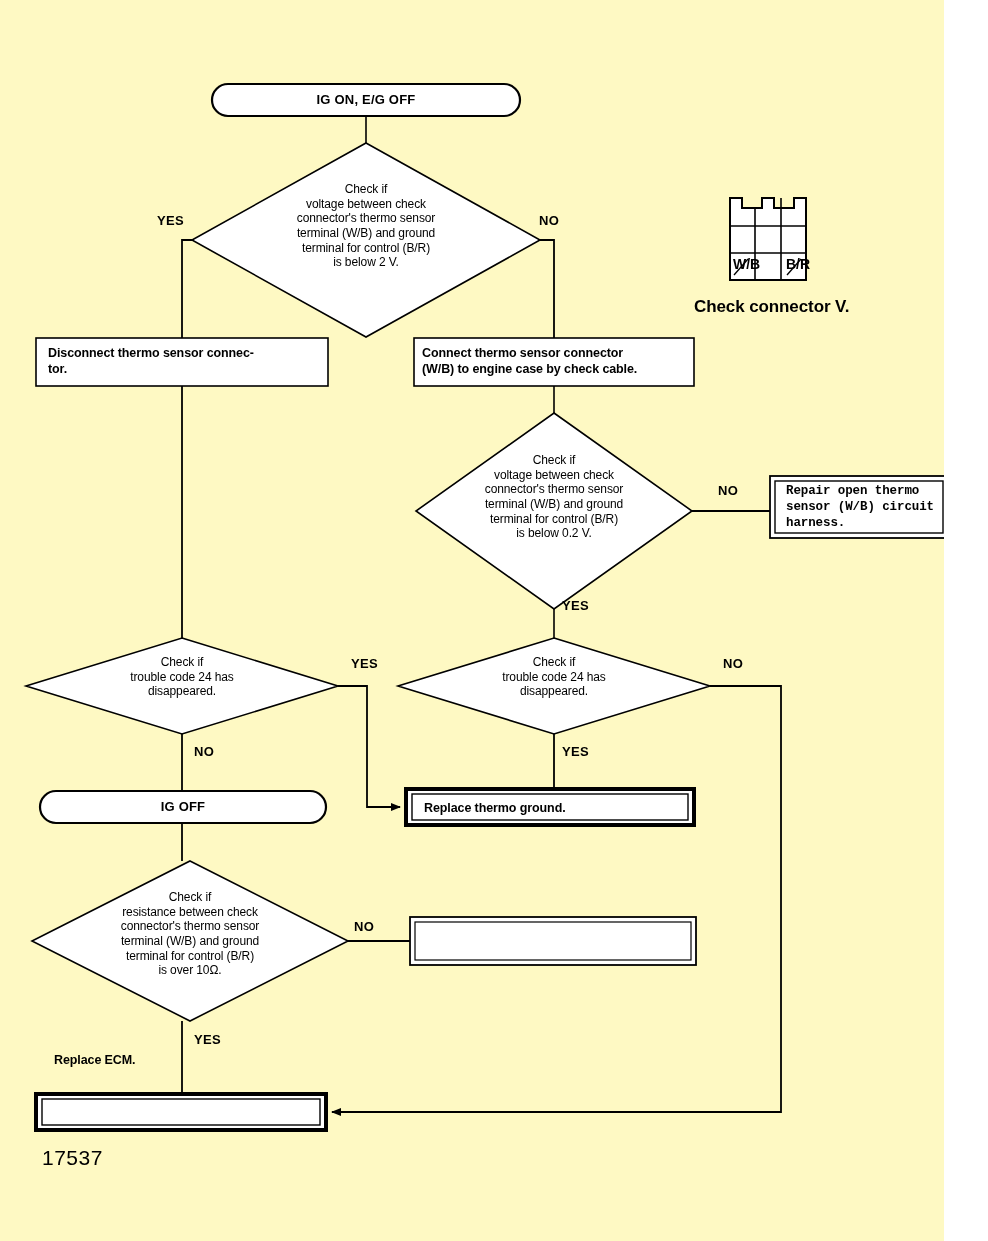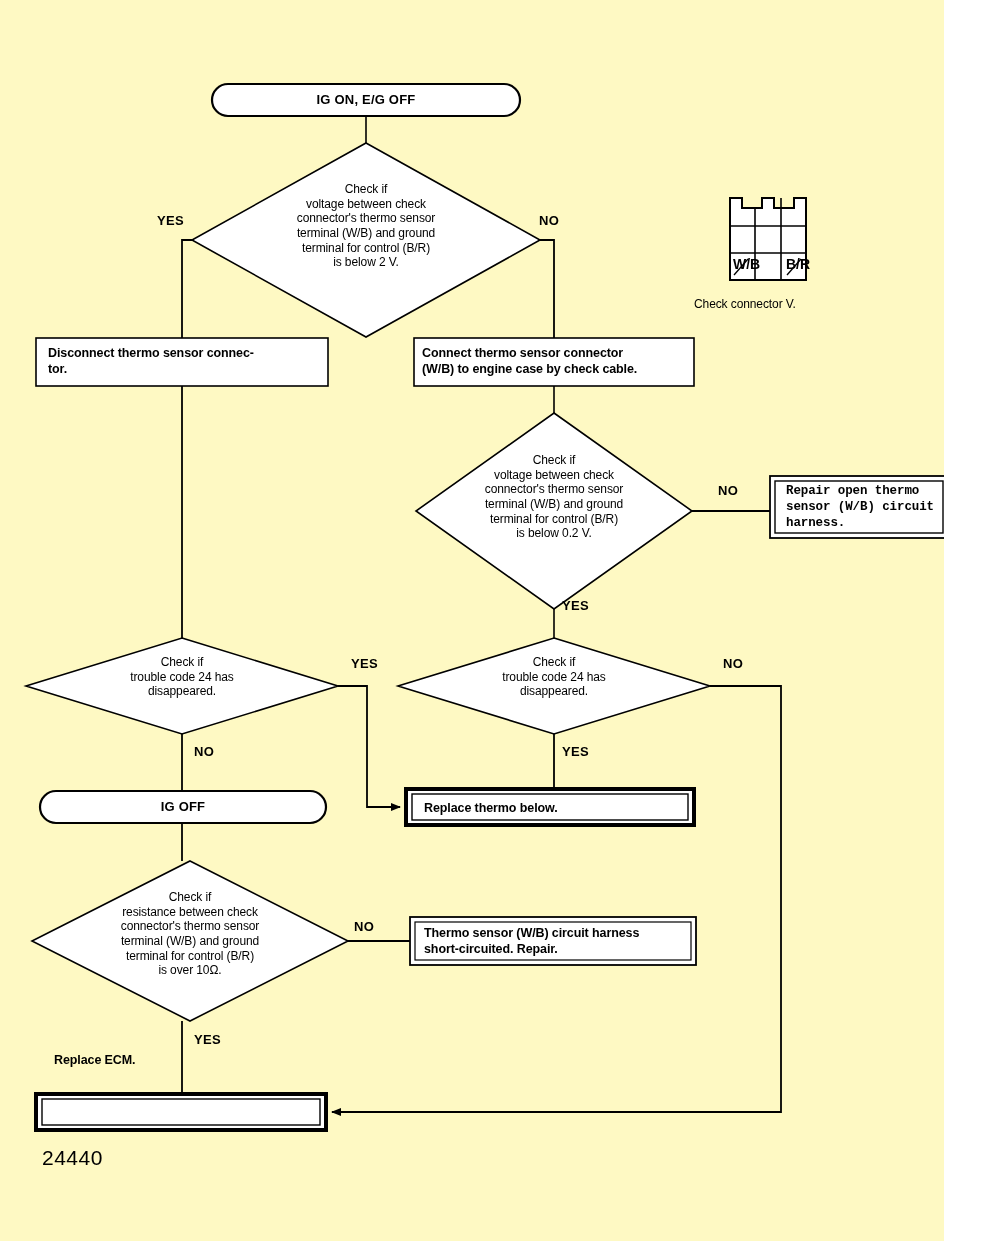--- a/index.html
+++ b/index.html
@@ -53,22 +53,22 @@
     width: 100%;
   }
   .branch-label {
     position: absolute;
     font-size: 13px;
     font-weight: bold;
     letter-spacing: 0.3px;
   }
   .caption {
     position: absolute;
-    font-size: 12px;
-    font-weight: normal;
+    font-size: 17px;
+    font-weight: bold;
     letter-spacing: -0.1px;
   }
   .figno {
     position: absolute;
     font-size: 21px;
     letter-spacing: 0.5px;
     font-weight: normal;
   }
   .pin-label {
     position: absolute;
@@ -194,44 +194,42 @@
 disappeared.</div>
 
   <div class="node-text" style="left:414px; top:655px; width:280px;">Check if
 trouble code 24 has
 disappeared.</div>
 
   <div style="position:absolute; left:40px; top:799px; width:286px;">
     <span class="term-text">IG OFF</span>
   </div>
 
-  <div class="box-text" style="left:424px; top:800px; width:256px;">Replace thermo below.</div>
+  <div class="box-text" style="left:424px; top:800px; width:256px;">Replace thermo ground.</div>
 
   <div class="node-text" style="left:44px; top:890px; width:292px;">Check if
 resistance between check
 connector's thermo sensor
 terminal (W/B) and ground
 terminal for control (B/R)
 is over 10Ω.</div>
 
-  <div class="box-text" style="left:424px; top:925px; width:264px;">Thermo sensor (W/B) circuit harness
-short-circuited.  Repair.</div>
 
   <div class="box-text" style="left:54px; top:1052px; width:258px;">Replace ECM.</div>
 
   <div class="branch-label" style="left:157px; top:213px;">YES</div>
   <div class="branch-label" style="left:539px; top:213px;">NO</div>
   <div class="branch-label" style="left:718px; top:483px;">NO</div>
   <div class="branch-label" style="left:562px; top:598px;">YES</div>
   <div class="branch-label" style="left:351px; top:656px;">YES</div>
   <div class="branch-label" style="left:194px; top:744px;">NO</div>
   <div class="branch-label" style="left:723px; top:656px;">NO</div>
   <div class="branch-label" style="left:562px; top:744px;">YES</div>
   <div class="branch-label" style="left:354px; top:919px;">NO</div>
   <div class="branch-label" style="left:194px; top:1032px;">YES</div>
 
   <div class="pin-label" style="left:733px; top:256px;">W/B</div>
   <div class="pin-label" style="left:786px; top:256px;">B/R</div>
   <div class="caption" style="left:694px; top:297px;">Check connector V.</div>
 
-  <div class="figno" style="left:42px; top:1146px;">24440</div>
+  <div class="figno" style="left:42px; top:1146px;">17537</div>
 
 </div>
 
 </body></html>

